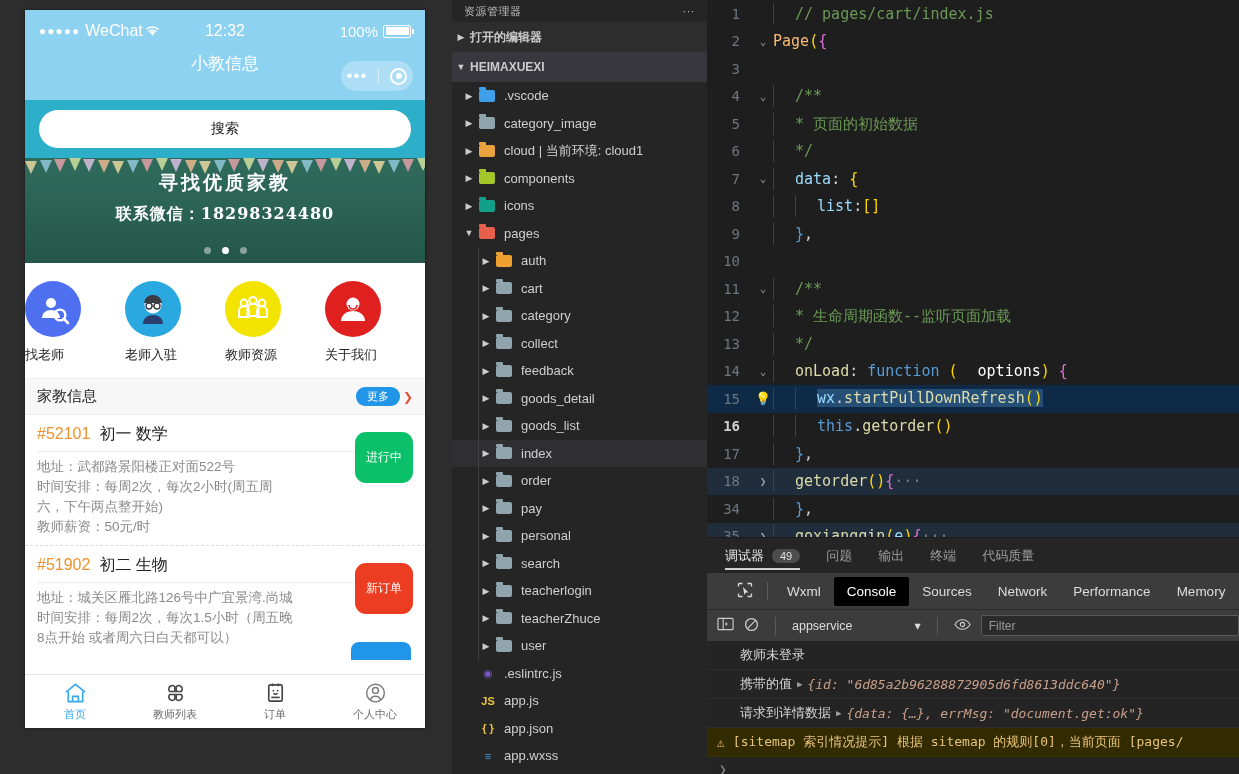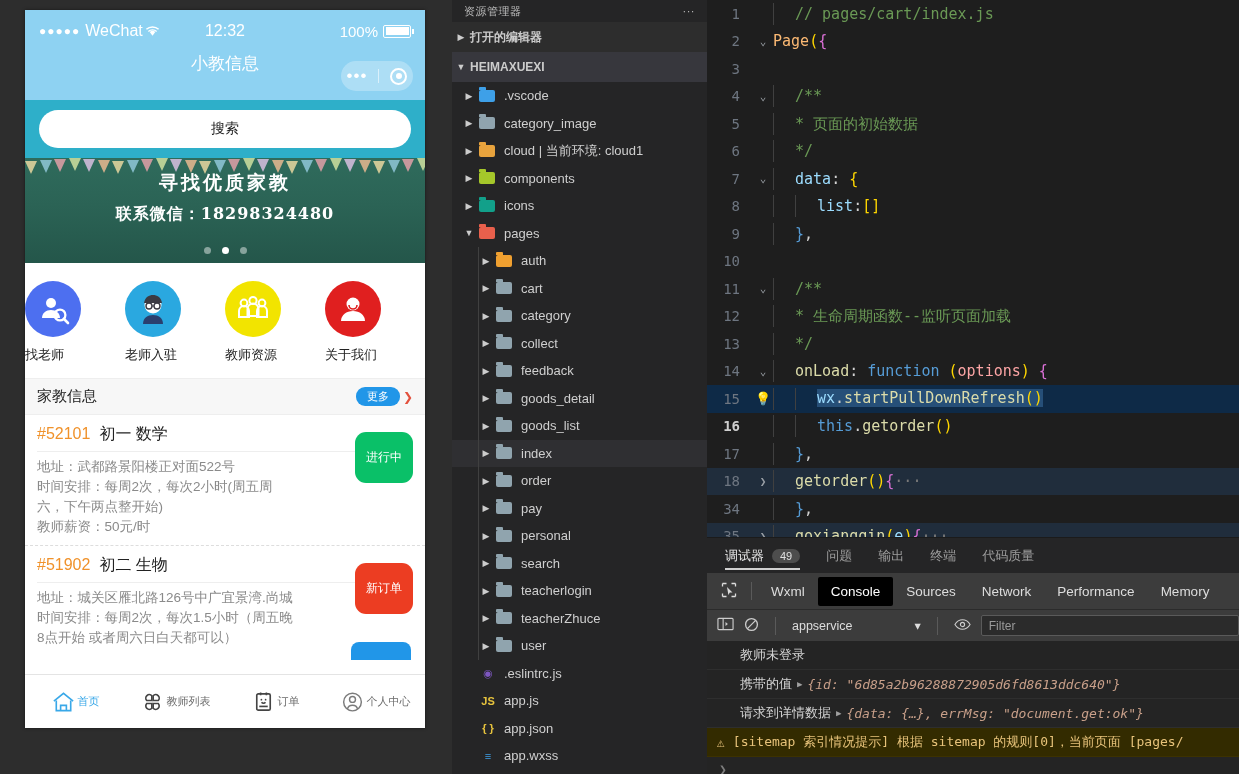--- a/index.html
+++ b/index.html
@@ -88,21 +88,21 @@
   .job-body { padding-top:5px; }
   .job-line { color:#8a8a8a; font-size:13.5px; line-height:20px; }
   .job-badge { position:absolute; right:12px; top:17px; color:#fff; font-size:12px;
      border-radius: 11px; padding: 17px 11px; }
   .badge-green { background:#0ac068; }
   .badge-red { background:#ec3d22; }
   .blue-stub { position:absolute; right:14px; bottom:-4px; width:60px; height:18px; background:#2196e8; border-radius:8px 8px 0 0;}
 
   .tabbar { position:absolute; left:0; right:0; bottom:0; height:54px; background:#fff;
      border-top:1px solid #e4e4e4; display:flex; }
-  .tab { flex:1; display:flex; flex-direction:row; align-items:center; justify-content:center; gap:2px; }
+  .tab { flex:1; display:flex; flex-direction:column; align-items:center; justify-content:center; gap:2px; }
   .tab span { font-size: 11px; color:#6b6b6b; }
   .tab.active span { color:#39a8e8; }
 
   
   #explorer { position:absolute; left:452px; top:0; width:255px; height:774px; background:#252526; color:#cccccc; }
   .exp-title { height: 22px; display:flex; align-items:center; padding: 0 12px; font-size: 11px;
       letter-spacing:.5px; color:#bbbbbb; justify-content:space-between; }
   .exp-sec { height: 30px; display:flex; align-items:center; font-size: 12px; font-weight:bold; color:#ccc; }
   .exp-sec.open-editors { background:#2d2d2d; }
   .exp-sec.root { background:#37373d; }
@@ -122,36 +122,36 @@
   .lnum.cur { color:#cfcfcf; font-weight:bold; }
   .fold { width: 20px; text-align:center; color:#9aa0a6; font-size:11px; flex:none; }
   .bulb { width:20px; text-align:center; color:#ffcc00; font-size:13px; flex:none; }
   .ctext { flex:1; }
   .hl-line { background:#0e2a47; }
   .fold-line { background:#202d3c; }
   .hl-sel { background:#264f78; }
   .c-com { color:#6a9955; }
   .c-fn  { color:#dcdcaa; }
   .c-var { color:#9cdcfe; }
-  .c-param { color:#fca5a5; }
+  .c-param { color:#ffffff;margin-left:20px; }
   .c-pl  { color:#d4d4d4; }
   .c-y   { color:#ffd700; }
   .c-b   { color:#569cd6; }
   .c-p   { color:#da70d6; }
   .c-orange { color:#fdba74; }
 
   
   #devtools { position:absolute; left:707px; top:537px; right:0; bottom:0; background:#252526; color:#ccc; }
   .dt-tabs { height:36px; display:flex; align-items:center; gap:26px; padding:0 18px; background:#252526;
     border-top:1px solid #1b1b1b; font-size:13px; color:#9d9d9d; }
   .dt-tab { position:relative; height:36px; display:flex; align-items:center; gap:8px; }
   .dt-tab.active { color:#e7e7e7; }
   .dt-tab.active:after { content:""; position:absolute; left:0; right:0; bottom:4px; height:1.5px; background:#d0d0d0; }
   .dt-count { background:#4d4d4d; color:#e0e0e0; border-radius:9px; font-size:11px; padding:1px 8px; }
-  .dv-tabs { height:36px; display:flex; align-items:center; background:#3c3c3c; padding-left:6px; font-size:13.5px; color:#ddd; }
+  .dv-tabs { height:36px; display:flex; align-items:center; background:#3c3c3c; padding-left:22px; font-size:13.5px; color:#ddd; }
   .dv-tab { padding: 7px 13px; border-radius:2px; }
   .dv-tab.active { background:#000000; color:#fff; }
   .dv-sep { width:1px; height:18px; background:#5a5a5a; margin:0 6px; }
   .dv-toolbar { height:32px; display:flex; align-items:center; background:#3c3c3c; padding-left:10px; gap:10px;
      font-size:12.5px; color:#ddd; border-top:1px solid #2b2b2b; }
   .dv-filter { flex:1; height:21px; background:#2b2b2b; border:1px solid #5a5a5a; border-radius:2px;
      color:#9a9a9a; font-size:12px; padding: 0 7px; display:flex; align-items:center; }
   .console { background:#242424; font-family:"DejaVu Sans Mono","Liberation Mono",monospace; font-size:13px; }
   .cs-row { height: 29px; display:flex; align-items:center; padding-left:33px; border-bottom:1px solid #2e2e2e;
      white-space:nowrap; overflow:hidden; color:#d4d4d4; }

